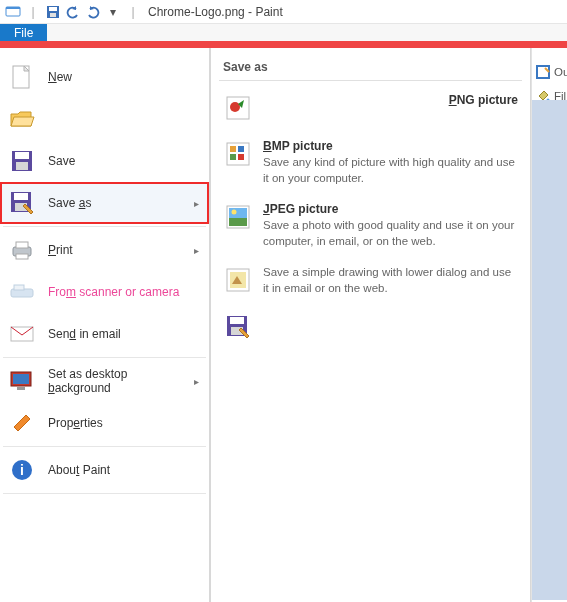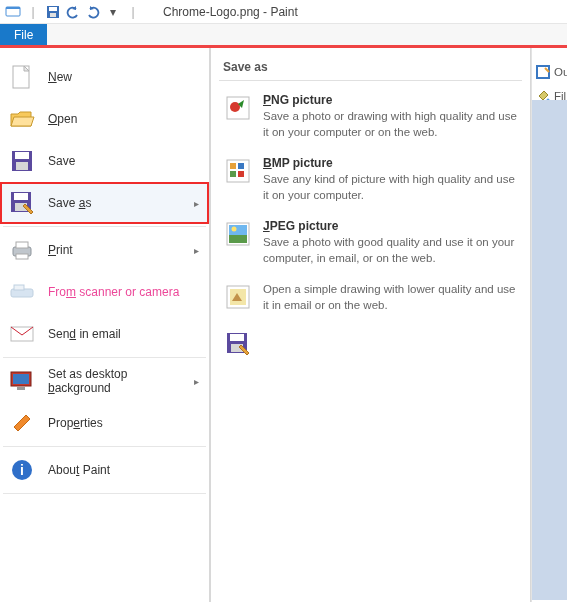--- a/index.html
+++ b/index.html
@@ -1,24 +1,24 @@
 <!DOCTYPE html>
 <html><head>
 <meta charset="utf-8">
 <style>
   * { box-sizing: border-box; margin: 0; padding: 0; font-family: "Segoe UI", Tahoma, sans-serif; }
   body { background: #fff; width: 567px; height: 602px; overflow: hidden; font-size: 12px; color: #333; }
 
   .titlebar { height: 24px; display: flex; align-items: center; padding: 0 4px; gap: 4px; background: #fff; border-bottom: 1px solid #e6e6e6;}
   .titlebar .qat { display: flex; align-items: center; gap: 2px; }
   .titlebar .qat span, .titlebar .qat div { width: 18px; height: 18px; display:flex; align-items:center; justify-content:center;}
-  .title-text { font-size: 12px; color: #444; margin-left: 17px;}
+  .title-text { font-size: 12px; color: #444; margin-left: 2px;}
   .sep { color:#aaa; font-size:12px; padding:0 2px;}
 
-  .filetab-row { height: 24px; display:flex; align-items:stretch; border-bottom:3px solid #ef4444;}
+  .filetab-row { height: 24px; display:flex; align-items:stretch; border-bottom:7px solid #ef4444;}
   .filetab { background:#1979ca; color:#fff; padding:0 14px; display:flex; align-items:center; font-size:12px;}
   .filetab-rest { flex:1; background:#f7f7f7;}
 
   .content { display:flex; position:relative; height: calc(602px - 48px); }
   .menu-col { width: 210px; background:#fff; border-right:1px solid #d8d8d8; padding:8px 0 2px 0; position:relative;}
   .menu-item { display:flex; align-items:center; gap:12px; height:42px; padding:0 10px 0 8px; cursor:default;}
   .menu-item .ic { width:28px; height:28px; display:flex; align-items:center; justify-content:center; flex-shrink:0;}
   .menu-item .lbl { flex:1; font-size:12px; color:#333;}
   .menu-item .lbl.dis { color:#ec4899;}
   .menu-item .arr { color:#777; font-size:10px;}
@@ -96,21 +96,20 @@
       <div class="lbl"><span class="uk">N</span>ew</div>
     </div>
 
     <div class="menu-item">
       <div class="ic">
           <svg width="26" height="22">
             <path d="M2 6 L9 6 L11 4 L22 4 L22 18 L2 18 Z" fill="#f7c95c" stroke="#c99a2e"></path>
             <path d="M5 9 L25 9 L22 18 L2 18 Z" fill="#ffe19c" stroke="#c99a2e"></path>
           </svg>
         </div>
-      <div class="lbl"><span class="uk">O</span>pen</div>
     </div>
 
     <div class="menu-item">
       <div class="ic">
           <svg width="24" height="24">
             <rect x="2" y="2" width="20" height="20" fill="#5b4a9e"></rect>
             <rect x="5" y="3" width="14" height="7" fill="#fff"></rect>
             <rect x="6" y="13" width="12" height="8" fill="#d6d6d6"></rect>
           </svg>
         </div>
@@ -210,21 +209,20 @@
     <div class="sub-item">
       <div class="sic">
           <svg width="28" height="28">
             <rect x="3" y="3" width="22" height="22" fill="#fff" stroke="#bbb"></rect>
             <circle cx="11" cy="13" r="5" fill="#d63a2e"></circle>
             <path d="M14 10 L20 6 L18 14 Z" fill="#2a8a2a"></path>
           </svg>
         </div>
       <div class="stext">
         <div class="stitle"><span class="uk">P</span>NG picture</div>
-        <div class="sdesc">Save a photo or drawing with high quality and use it on your computer or on the web.</div>
       </div>
     </div>
 
     <div class="sub-item">
       <div class="sic">
           <svg width="28" height="28">
             <rect x="3" y="3" width="22" height="22" fill="#fff" stroke="#bbb"></rect>
             <rect x="6" y="6" width="6" height="6" fill="#e6a13a"></rect>
             <rect x="14" y="6" width="6" height="6" fill="#3a78c2"></rect>
             <rect x="6" y="14" width="6" height="6" fill="#5a9a4a"></rect>
@@ -254,21 +252,21 @@
 
     <div class="sub-item">
       <div class="sic">
           <svg width="28" height="28">
             <rect x="3" y="3" width="22" height="22" fill="#fff" stroke="#bbb"></rect>
             <rect x="6" y="6" width="16" height="16" fill="#f3e6a8"></rect>
             <path d="M8 18 L13 10 L18 18 Z" fill="#c2924a"></path>
           </svg>
         </div>
       <div class="stext">
-        <div class="sdesc">Open a simple drawing with lower quality and use it in email or on the web.</div>
+        <div class="sdesc">Save a simple drawing with lower dialog and use it in email or on the web.</div>
       </div>
     </div>
 
     <div class="sub-item">
       <div class="sic">
           <svg width="28" height="28">
             <rect x="3" y="3" width="20" height="20" fill="#5b4a9e"></rect>
             <rect x="6" y="4" width="14" height="7" fill="#fff"></rect>
             <rect x="7" y="14" width="12" height="8" fill="#d6d6d6"></rect>
             <path d="M17 15 L25 23 L23 25 L15 17 Z" fill="#e6a13a" stroke="#b07420"></path>

